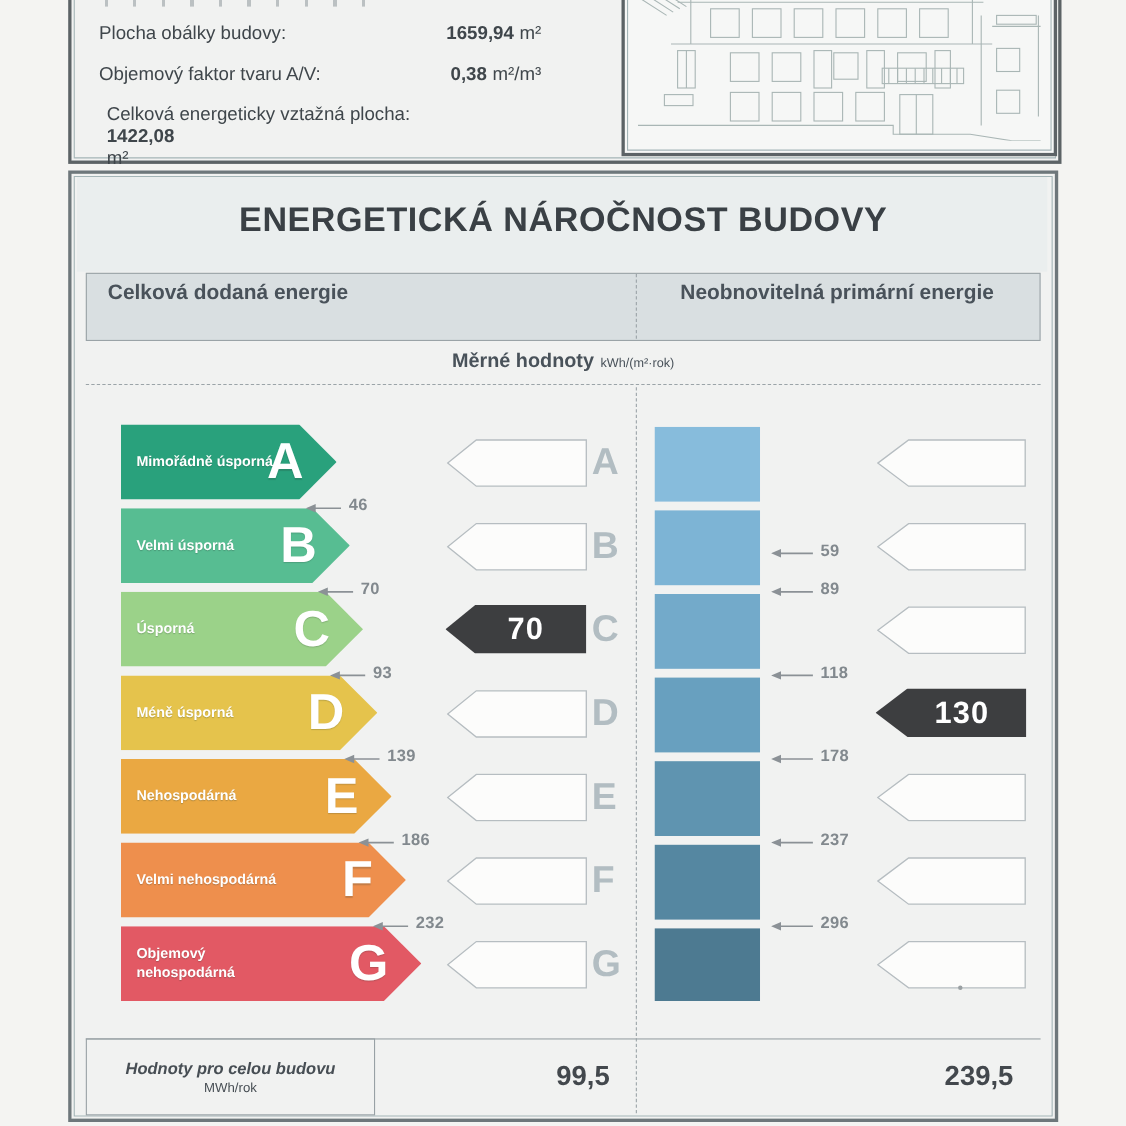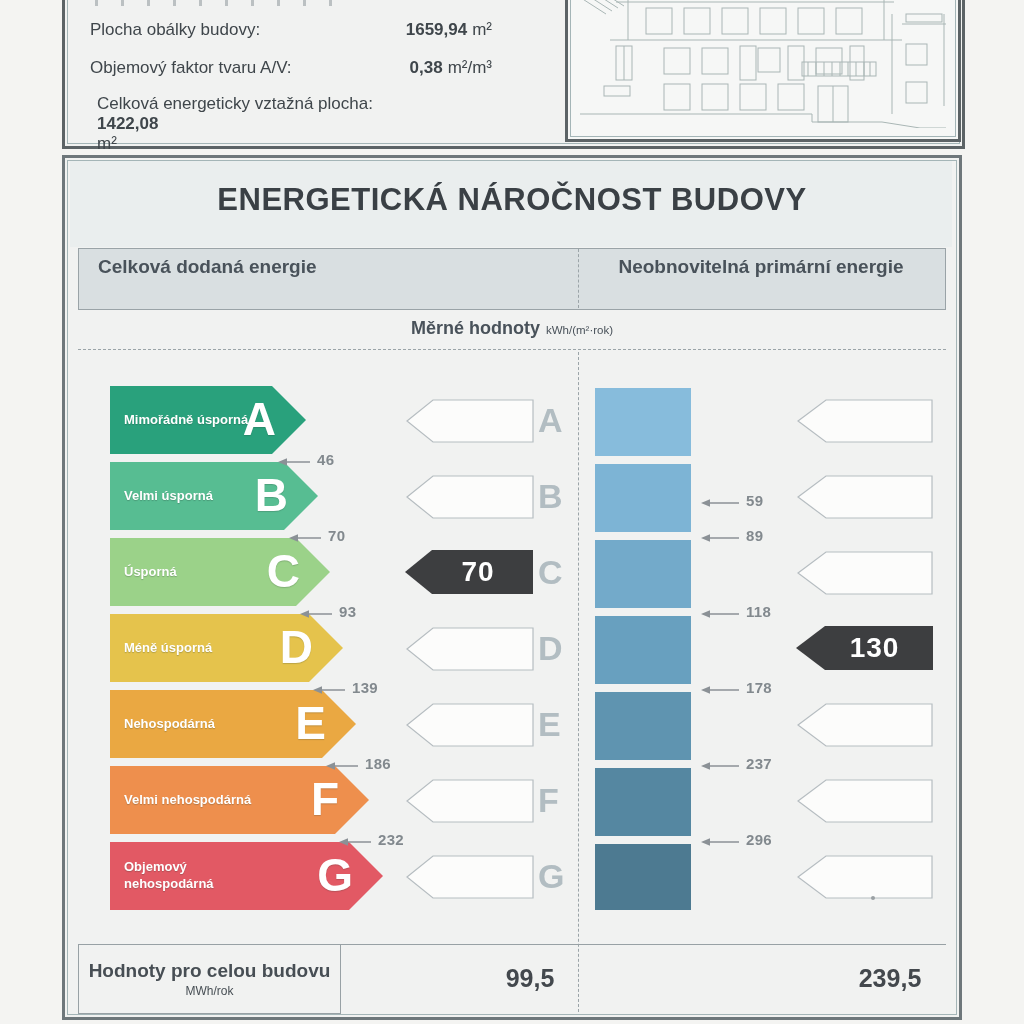--- a/index.html
+++ b/index.html
@@ -58,21 +58,21 @@
   .wfill{fill:#fcfcfb;stroke:#b6bdc1;stroke-width:1.2;}
   .slet{position:absolute;left:538px;width:40px;height:40px;line-height:40px;font-size:34px;
     font-weight:bold;color:#b2bdc2;}
   .dval{position:absolute;color:#ffffff;font-weight:bold;font-size:28px;text-align:center;
     letter-spacing:1px;}
 
   
   .foot-line{left:78px;top:944px;width:868px;height:0;border-top:1px solid #98a1a5;}
   .foot-cell{left:78px;top:944px;width:261px;height:68px;border:1px solid #98a1a5;display:flex;
     flex-direction:column;justify-content:center;text-align:center;gap:2px;color:#474e54;}
-  .foot-cell .fl{font-size:19px;font-weight:bold;}
+  .foot-cell .fl{font-size:15px;font-weight:bold;font-style:italic;}
   .foot-cell .fu{font-size:12px;}
   .tot{font-size:25px;font-weight:bold;color:#43484d;text-align:center;}
   .speckle{left:871px;top:896px;width:4px;height:4px;border-radius:50%;background:#9aa0a3;}
 </style>
 </head>
 <body>
 
 <div class="abs top-panel"></div>
 <div class="abs clip-marks"></div>
 

